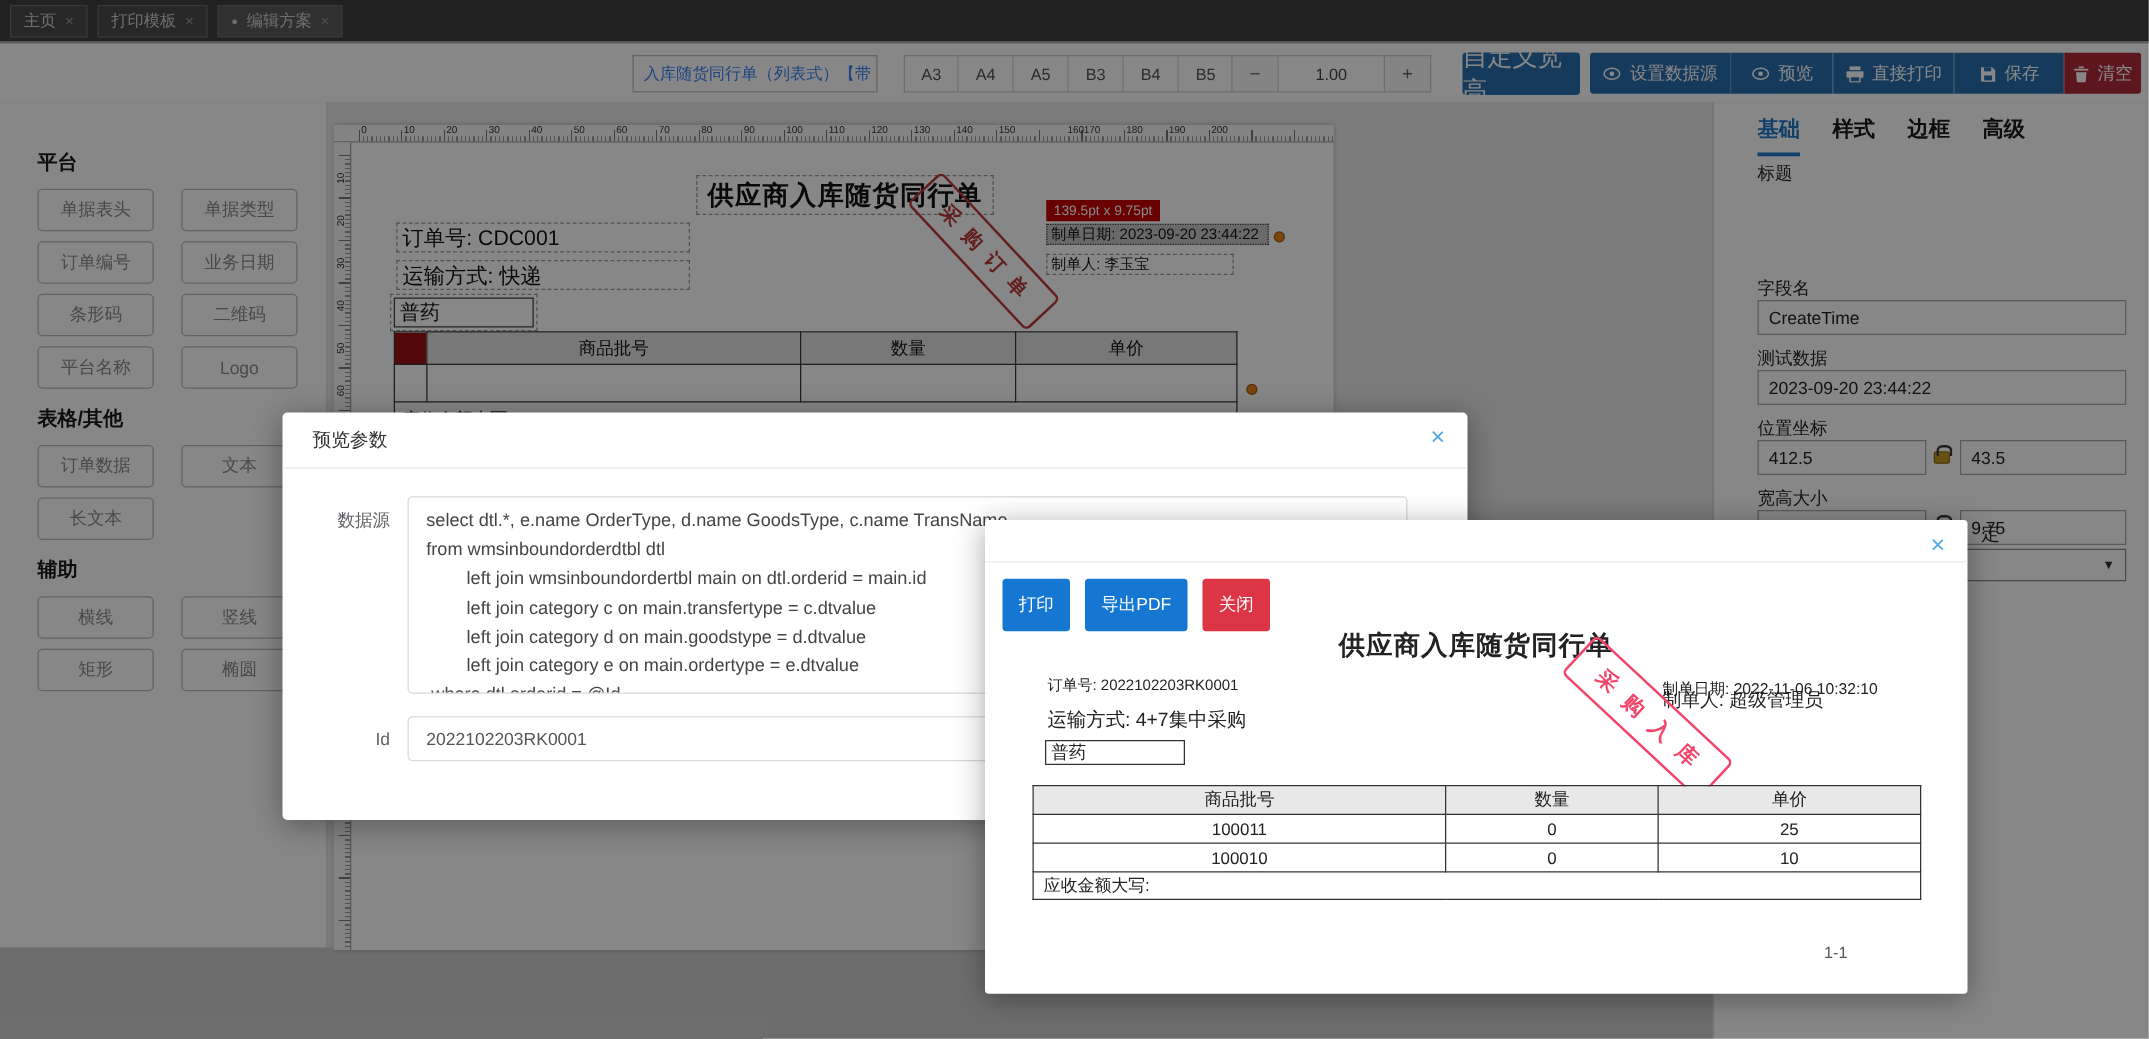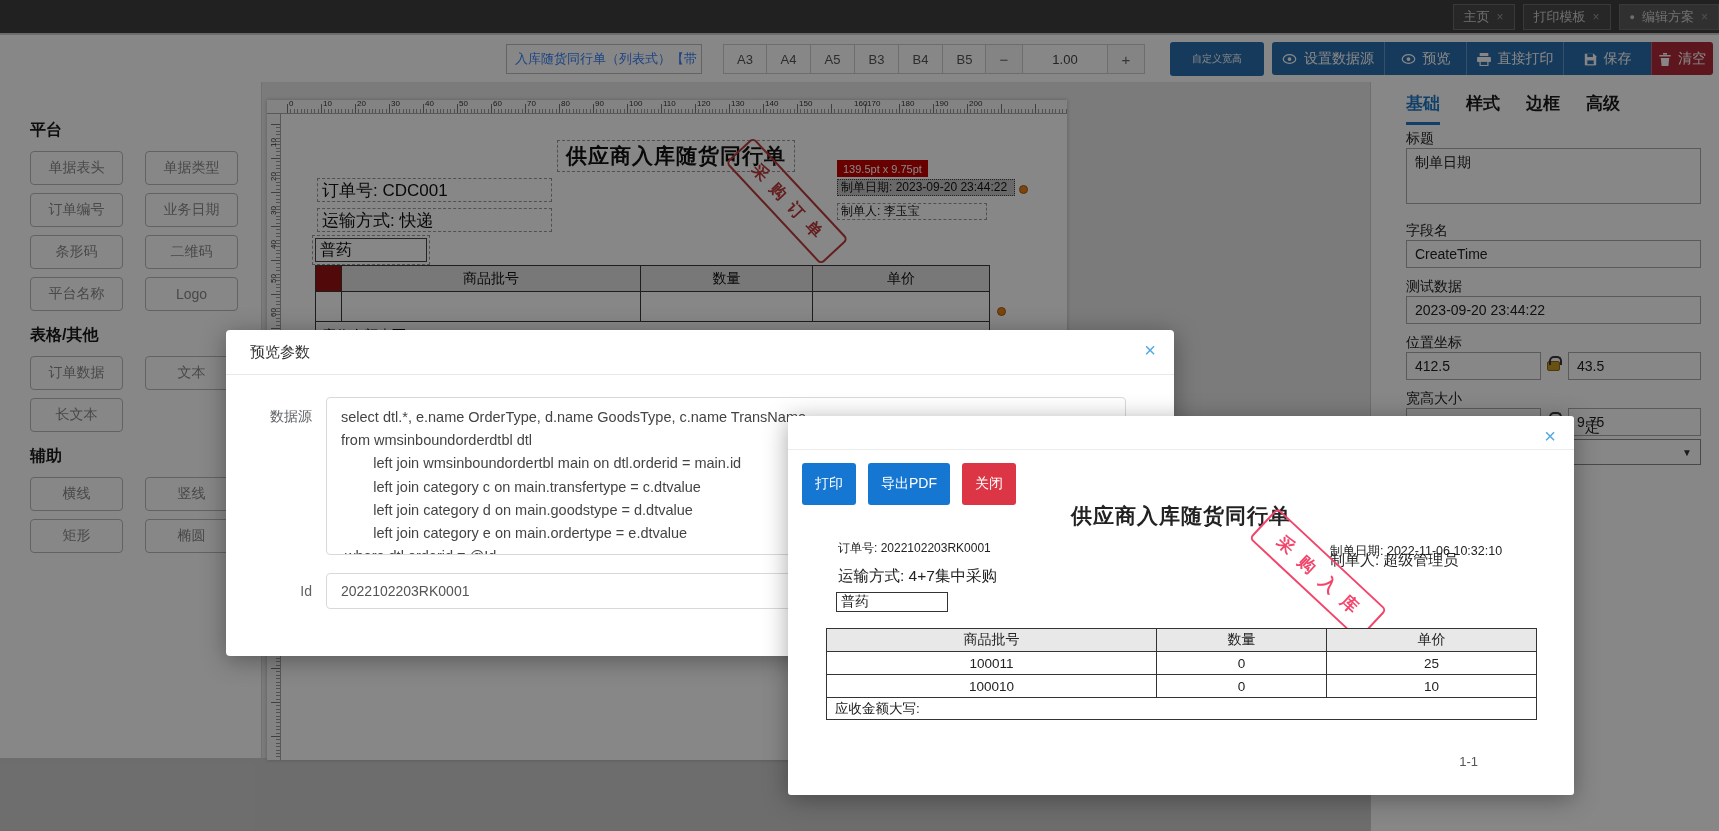--- a/index.html
+++ b/index.html
@@ -3,42 +3,42 @@
 <meta charset="utf-8">
 <style>
   * { margin:0; padding:0; box-sizing:border-box; }
   html,body { width:1719px; height:831px; overflow:hidden;
     font-family:"Liberation Sans","DejaVu Sans",sans-serif; background:#cfcfcf; }
   .abs { position:absolute; }
   #app { position:relative; width:1719px; height:831px; }
 
   
   #tabbar { position:absolute; left:0; top:0; width:1719px; height:34px;
-    background:#3f3f3f; border-bottom:1px solid #c9c9c9; display:flex; align-items:center; padding-left:8px; gap:8px;justify-content:flex-end; }
+    background:#3f3f3f; border-bottom:1px solid #c9c9c9; display:flex; align-items:center; padding-left:8px; gap:8px; }
   .wtab { height:26px; display:flex; align-items:center; gap:7px; padding:0 10px;
     background:#4a4a4a; border:1px solid #6d6d6d; color:#d2d2d2; font-size:13px; cursor:pointer; }
   .wtab.active { background:#5c5c5c; }
   .wtab .tclose { color:#9a9a9a; font-size:12px; }
   .wtab .tdot { color:#cfcfcf; font-size:9px; }
 
   
   #toolbar { position:absolute; left:0; top:35px; width:1719px; height:47px; background:#ffffff; }
   .ipt { border:1px solid #bdbdbd; background:#fff; color:#333; font-size:13px; padding:0 8px; }
   #tpl-name { left:506px; top:9px; width:196px; height:30px; line-height:28px; color:#3b82f6;
     white-space:nowrap; overflow:hidden; }
   #paper-group { left:723px; top:9px; height:30px; display:flex; }
   .paper-btn { width:44px; height:30px; border:1px solid #cfcfcf; border-left:none; background:#fff;
     color:#555; font-size:13px; display:flex; align-items:center; justify-content:center; cursor:pointer; }
   .paper-btn:first-child { border-left:1px solid #cfcfcf; }
   #zoom-group { left:985px; top:9px; height:30px; display:flex; }
   .zbtn { width:38px; height:30px; border:1px solid #cfcfcf; background:#fafafa; color:#666;
     font-size:15px; display:flex; align-items:center; justify-content:center; cursor:pointer; }
   #zoom-value { width:84px; height:30px; border-top:1px solid #cfcfcf; border-bottom:1px solid #cfcfcf;
     background:#fff; color:#444; font-size:13px; display:flex; align-items:center; justify-content:center; }
-  .blue-btn { background:#2b6fae; color:#fff; font-size:10px; border:none; cursor:pointer;
+  .blue-btn { background:#2b6fae; color:#fff; font-size:20px; border:none; cursor:pointer;
     display:flex; align-items:center; justify-content:center; gap:7px; }
   #custom-size-btn { left:1170px; top:7px; width:94px; height:34px; border-radius:3px; }
   #action-group { left:1272px; top:7px; height:33px; display:flex; border-radius:3px; overflow:hidden; }
   .seg { height:34px; display:flex; align-items:center; justify-content:center; gap:7px;
     background:#2b6fae; color:#fff; font-size:14px; cursor:pointer; border-left:1px solid rgba(255,255,255,.28); }
   .seg:first-child { border-left:none; }
   .seg.danger { background:#b02a37; }
 
   
   #sidebar { position:absolute; left:0; top:82px; width:262px; height:676px;
@@ -337,21 +337,20 @@
   </div>
 
   <div id="panel">
     <div id="panel-tabs">
         <div class="ptab active">基础</div>
         <div class="ptab">样式</div>
         <div class="ptab">边框</div>
         <div class="ptab">高级</div>
       </div>
     <div class="plabel" style="top:48px">标题</div>
-    <div class="pinput" id="p-title-input" style="top:66px">制单日期</div>
     <div class="plabel" style="top:140px">字段名</div>
     <div class="pinput" style="top:158px">CreateTime</div>
     <div class="plabel" style="top:196px">测试数据</div>
     <div class="pinput" style="top:214px">2023-09-20 23:44:22</div>
     <div class="plabel" style="top:252px">位置坐标</div>
     <div class="pinput half1" style="top:270px">412.5</div>
     <div class="lock" style="top:279px"></div>
     <div class="pinput half2" style="top:270px">43.5</div>
     <div class="plabel" style="top:308px">宽高大小</div>
     <div class="pinput half1" style="top:326px">139.5</div>

